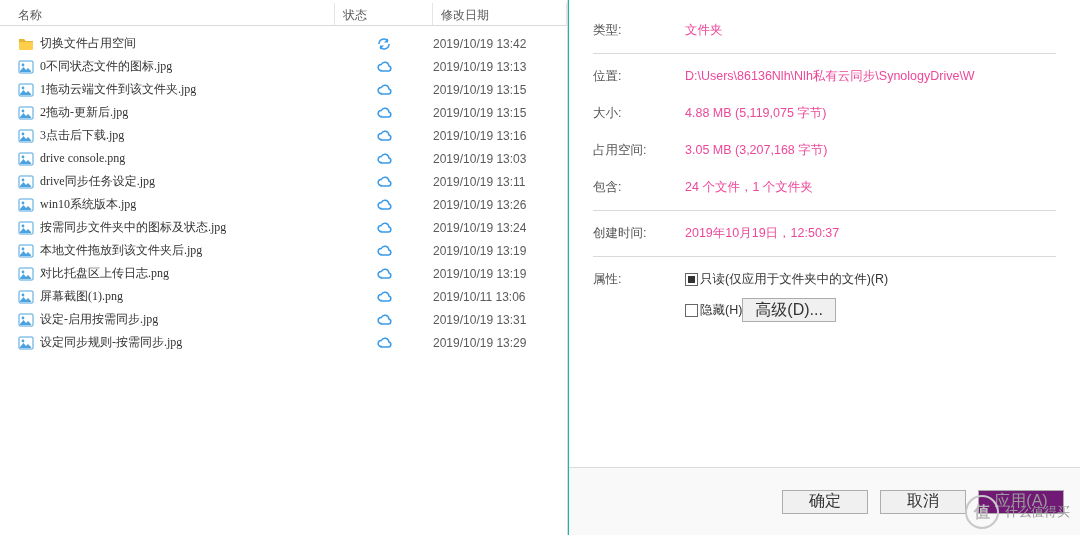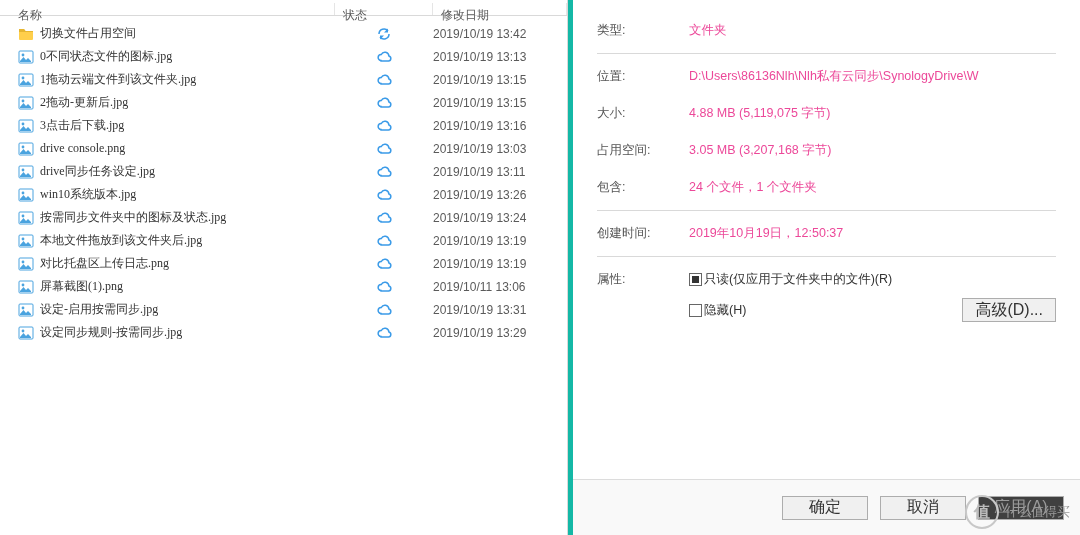--- a/index.html
+++ b/index.html
@@ -19,21 +19,21 @@
   
   .file-list {
     width: 568px;
     height: 100%;
     border-right: 1px solid #d9d9d9;
     display: flex;
     flex-direction: column;
   }
   .col-headers {
     display: flex;
-    height: 16px;
+    height: 26px;
     border-bottom: 1px solid #d9d9d9;
     padding-top: 3px;
   }
   .col-headers > div {
     color: #5a5a5a;
     padding: 4px 8px;
     border-right: 1px solid #e5e5e5;
     font-size: 12px;
   }
   .col-name   { width: 335px; padding-left:18px !important;}
@@ -55,21 +55,21 @@
   .icon { width:16px; height:16px; display:inline-flex; align-items:center; justify-content:center;}
   .icon svg { width:16px; height:16px; }
 
   
   .props {
     flex: 1;
     height: 100%;
     position: relative;
     display: flex;
     flex-direction: column;
-    border-left: 5px solid #14b8a6;
+    border-left: 1px solid #14b8a6;
     background: #fff;
   }
   .props-body {
     flex: 1;
     padding: 12px 24px 0 24px;
     font-size: 12.5px;
     color: #333;
   }
   .props-body .field {
     display: flex;
@@ -92,32 +92,32 @@
   .attr-block { display:flex; padding-top:10px;}
   .attr-block .label { width:92px; color:#555;}
   .attr-block .attr-right { flex:1; }
   .checkbox-row { display:flex; align-items:center; gap:2px; margin-bottom:10px; font-size:12.5px;}
   .cb {
     width:13px;height:13px;border:1px solid #666;background:#fff;display:inline-flex;align-items:center;justify-content:center;
   }
   .cb.tristate::after{
     content:""; width:7px;height:7px;background:#333;
   }
-  .attr-adv-row{ display:flex; align-items:center; justify-content:space-between;}
+  .attr-adv-row{ display:flex; align-items:center; justify-content:flex-start;}
   .btn {
     min-width:86px; height:24px;
     border:1px solid #adadad; background:#f0f0f0;
     font-size:16px; display:inline-flex; align-items:center; justify-content:center;
     cursor:pointer; user-select:none;
     padding:0 12px;
   }
-  .btn.disabled { color:#9a9a9a; background:#404040; }
+  .btn.disabled { color:#9a9a9a; background:#701a75; }
 
   .props-footer{
-    height:56px; border-top:1px solid #dcdcdc;
+    height:68px; border-top:1px solid #dcdcdc;
     display:flex; justify-content:flex-end; align-items:center;
     gap:12px; padding:0 16px;
     background:#f9f9f9;
   }
 
   
   .wm{
     position:absolute; right:10px; bottom:6px;
     display:flex; align-items:center; gap:6px;
     color:#9a9a9a; font-size:13px;

